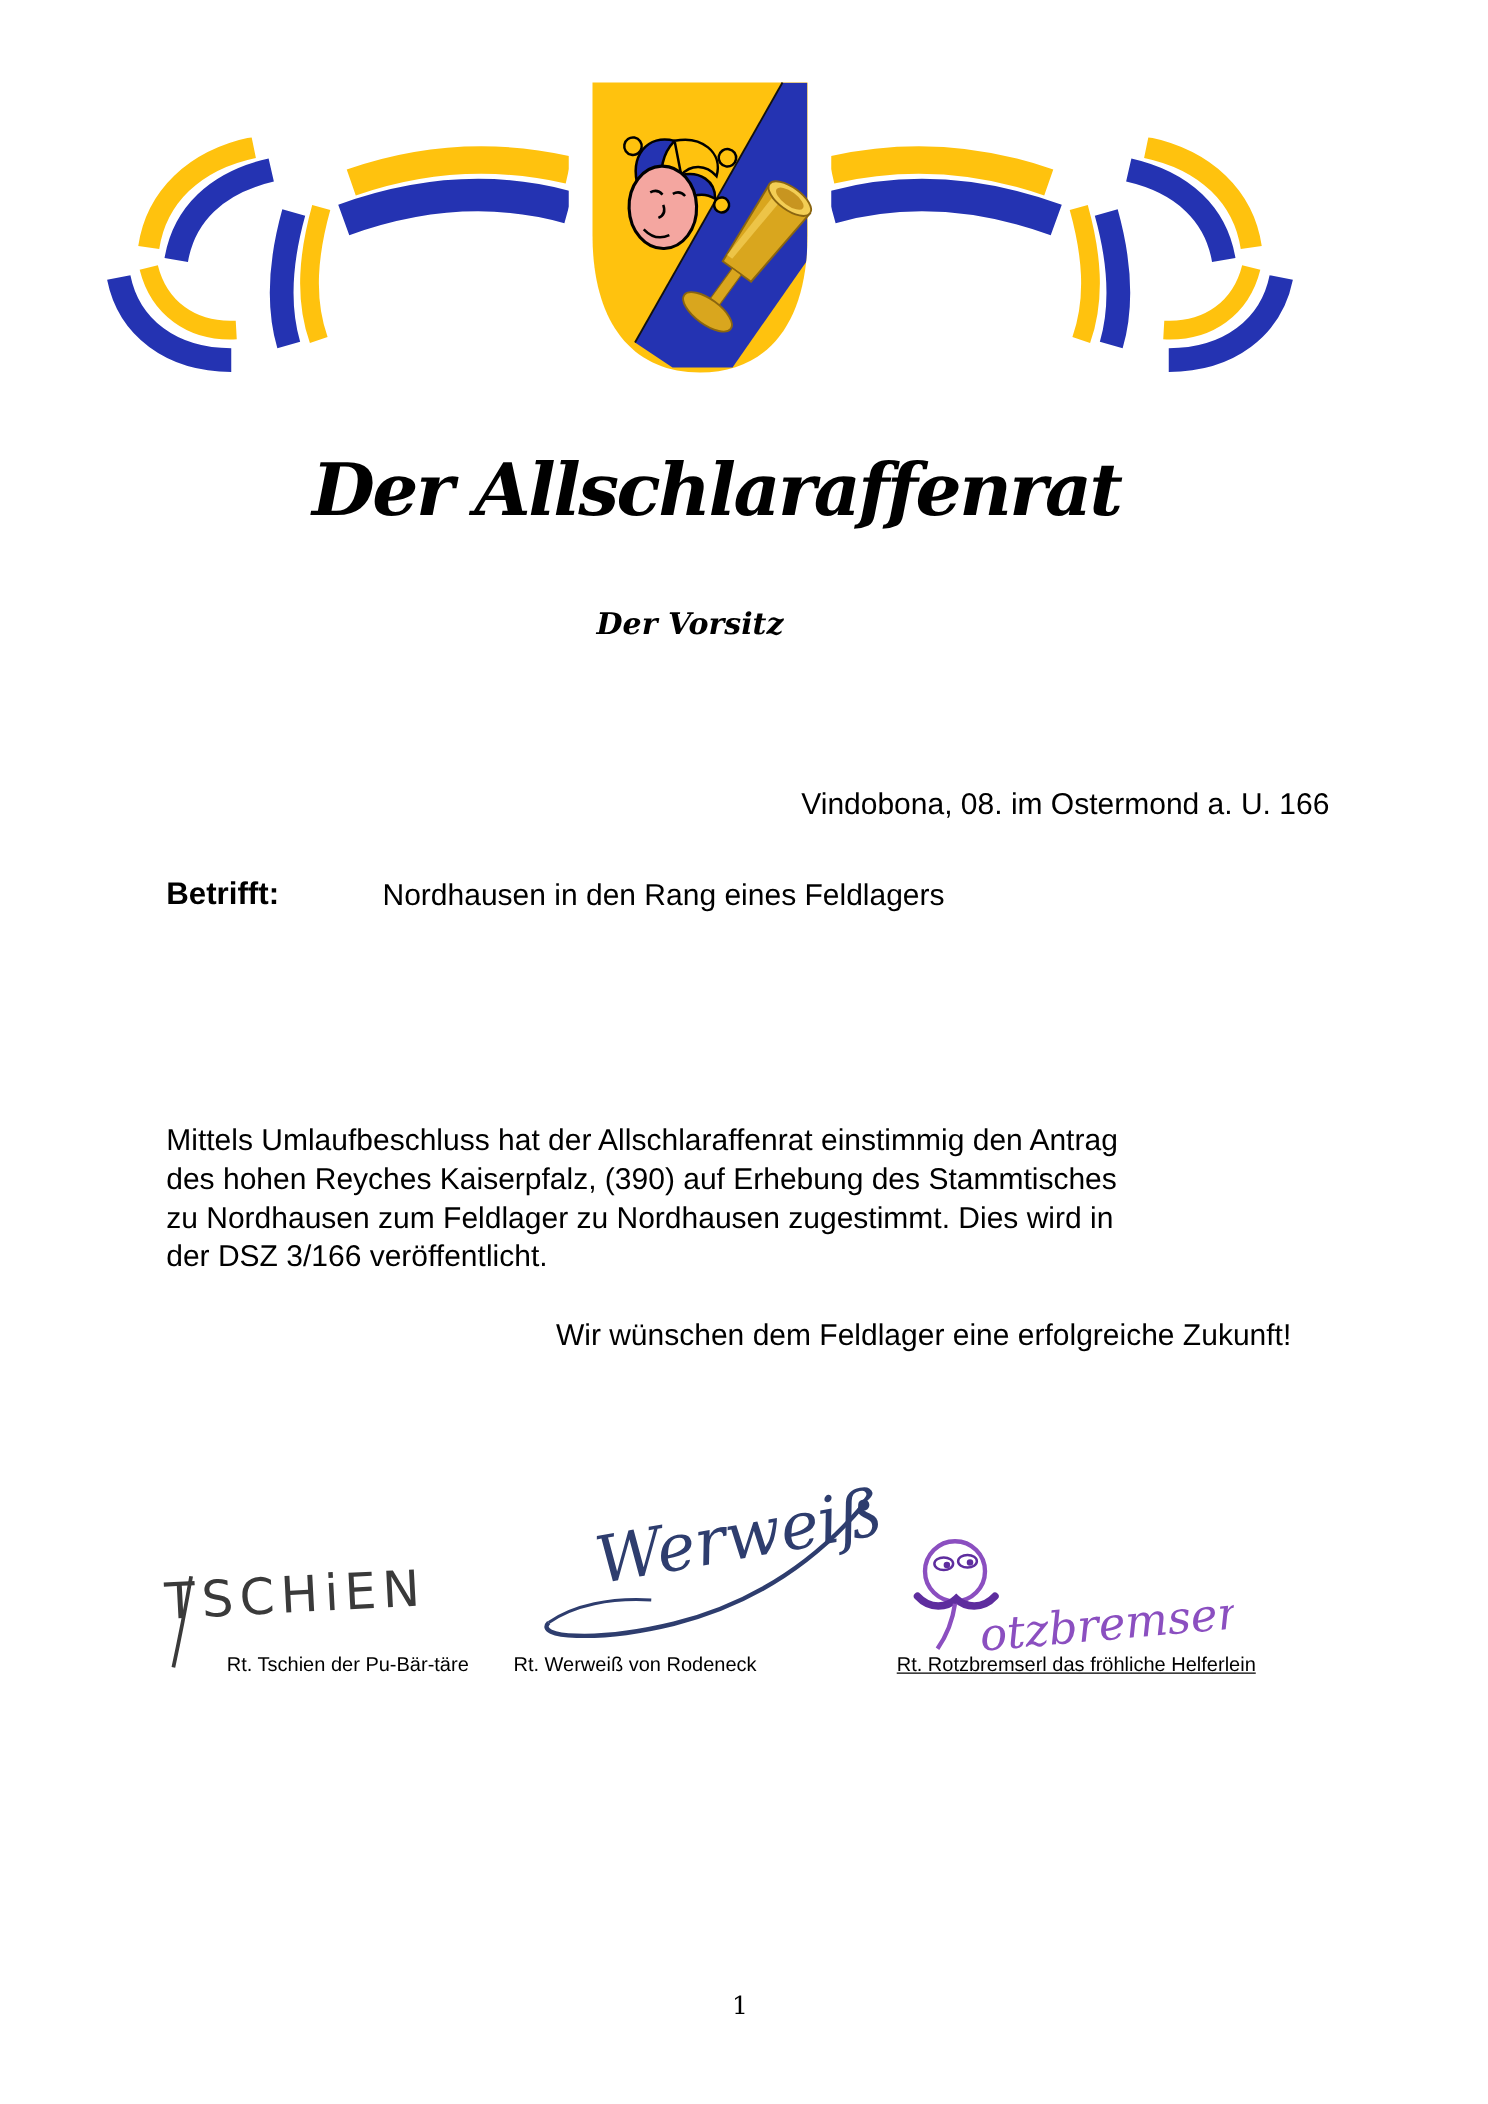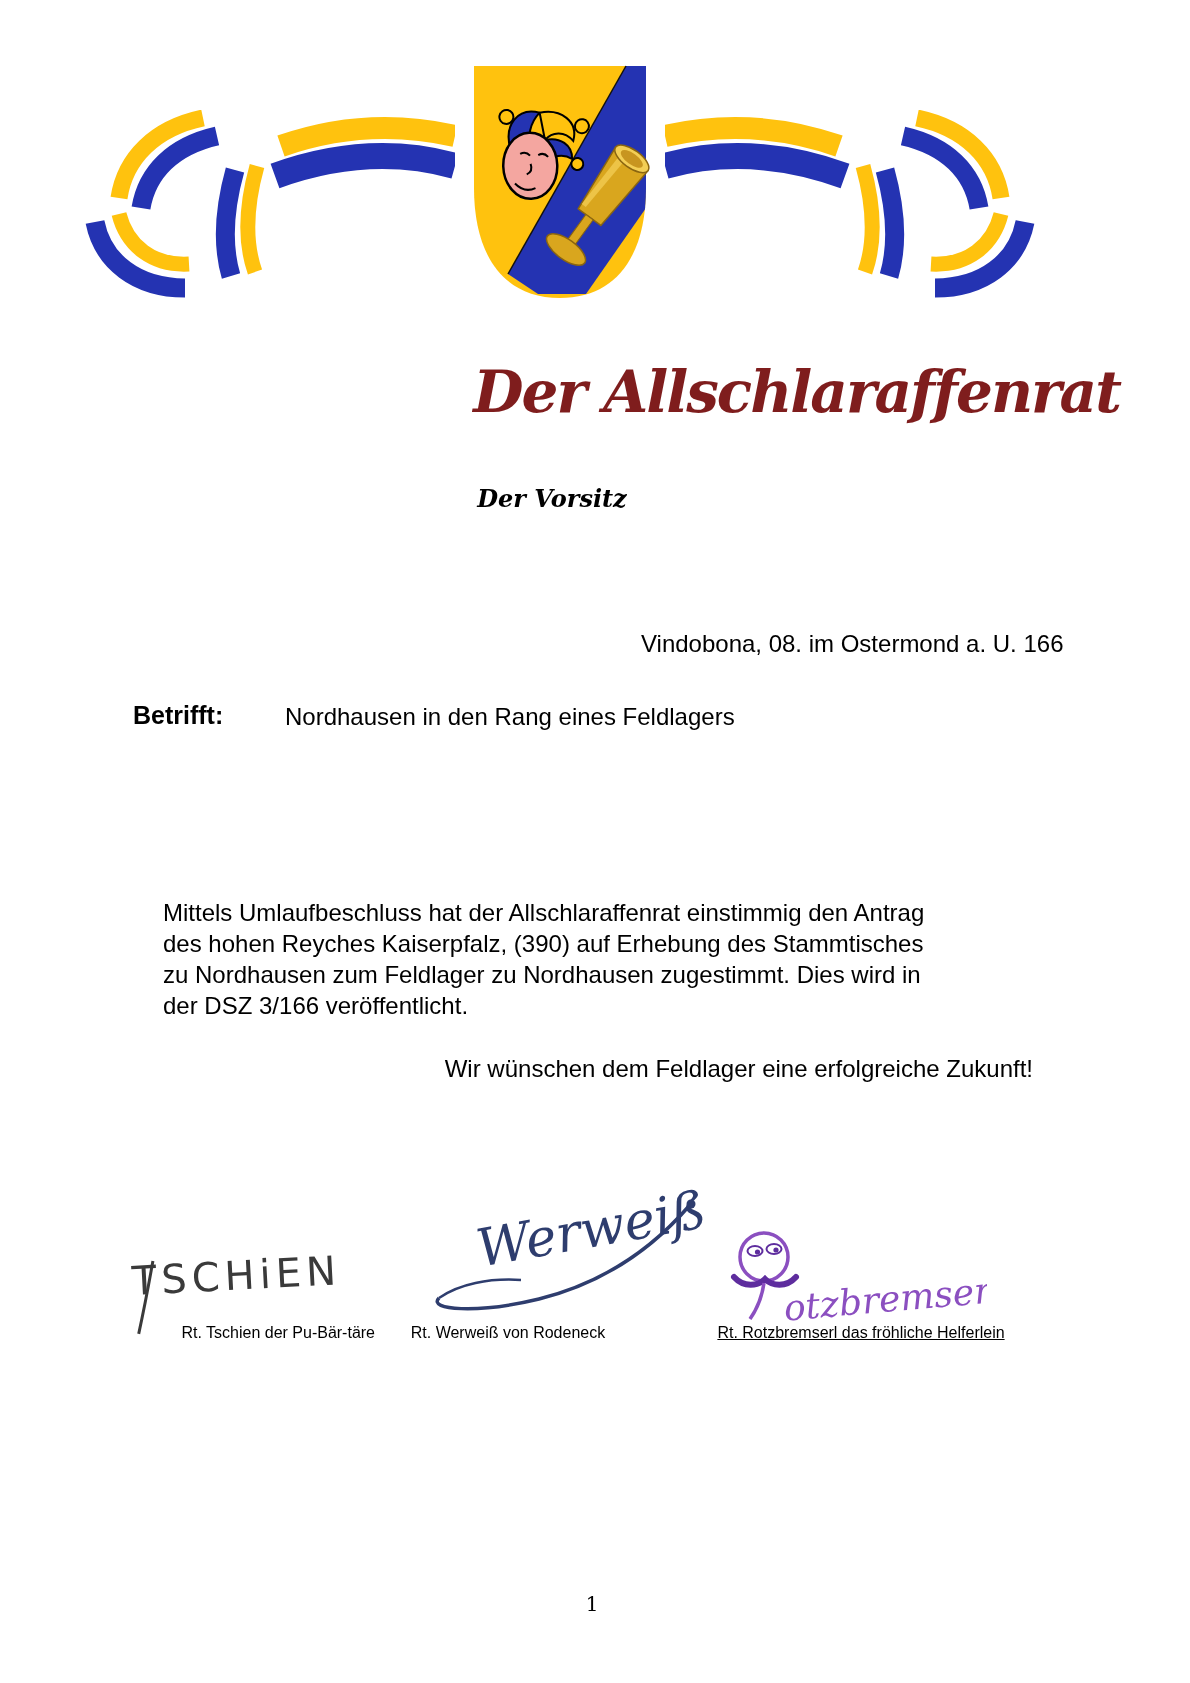--- a/index.html
+++ b/index.html
@@ -7,45 +7,45 @@
     position:relative;
     width:1190px;
     height:1683px;
     background:#ffffff;
     font-family:"Liberation Sans", sans-serif;
     color:#000;
     overflow:hidden;
   }
   .abs{position:absolute;}
   .doc-title{
-    top:358px;left:0;width:1120px;
-    text-align:right;
+    top:358px;left:13px;width:1120px;
+    text-align:center;
     font-family:"DejaVu Serif", serif;
     font-style:italic;font-weight:bold;
     font-size:58px;letter-spacing:-2px;
-    color:#7f1d1d;
+    color:#000000;
   }
   .doc-subtitle{
     top:484px;left:0;width:1104px;
     text-align:center;
     font-family:"DejaVu Serif", serif;
     font-style:italic;font-weight:600;
     font-size:24px;
   }
   .date-line{
     top:630px;left:641px;
     font-size:24px;
   }
-  .subject{top:701px;left:133px;display:flex;}
+  .subject{top:701px;left:133px;display:flex;gap:21px;}
   .subject-label{
     font-weight:bold;font-size:25px;width:152px;flex:0 0 152px;
   }
   .subject-text{font-size:24px;line-height:32px;}
   .body-par{left:133px;font-size:24px;line-height:31px;width:900px;}
-  .p1{top:897px;margin-left:30px;}
+  .p1{top:897px;}
   .p2{top:1053px;text-align:right;}
   .closing{top:1133px;}
   .sig-caption{
     top:1324px;font-size:16px;text-align:center;
   }
   .cap1{left:115px;width:260px;text-align:right;}
   .cap2{left:378px;width:260px;}
   .cap3{left:696px;width:330px;text-decoration:underline;}
   .page-number{
     top:1592px;left:0;width:1184px;text-align:center;

